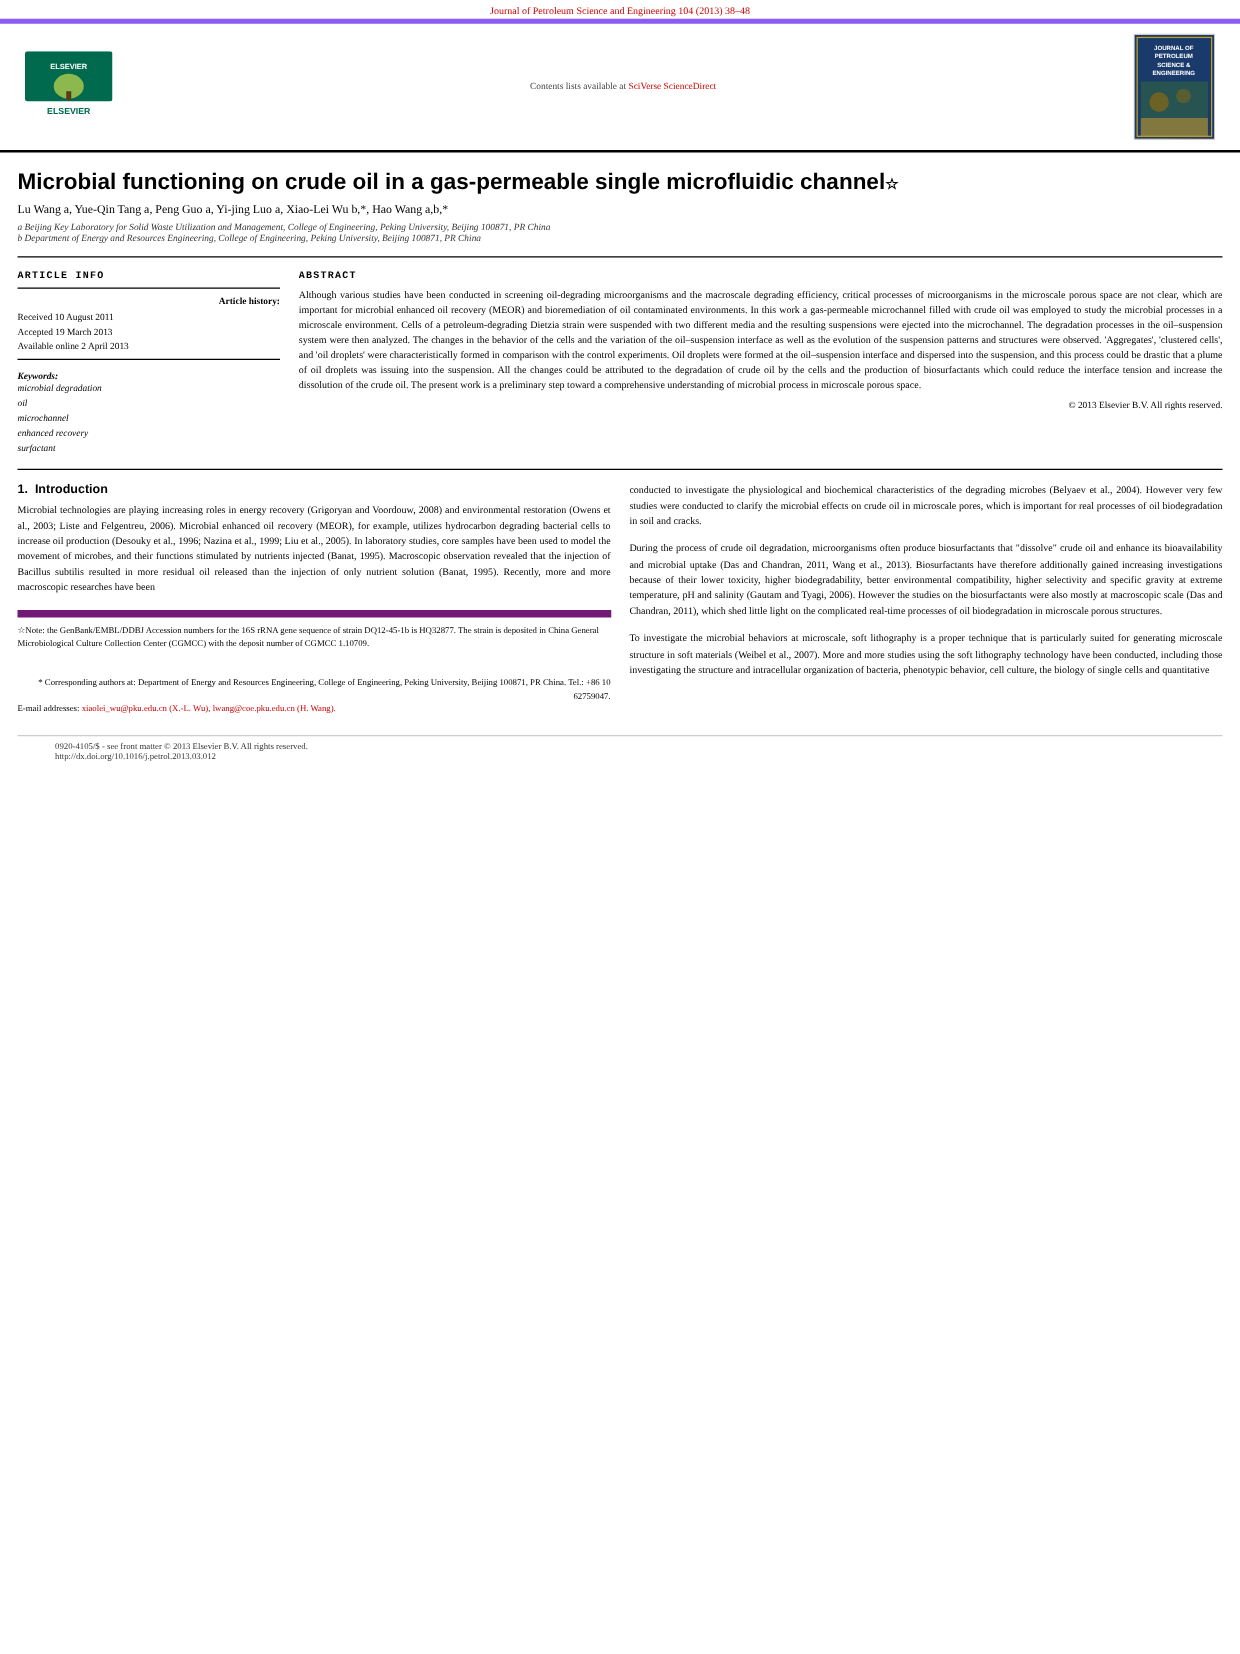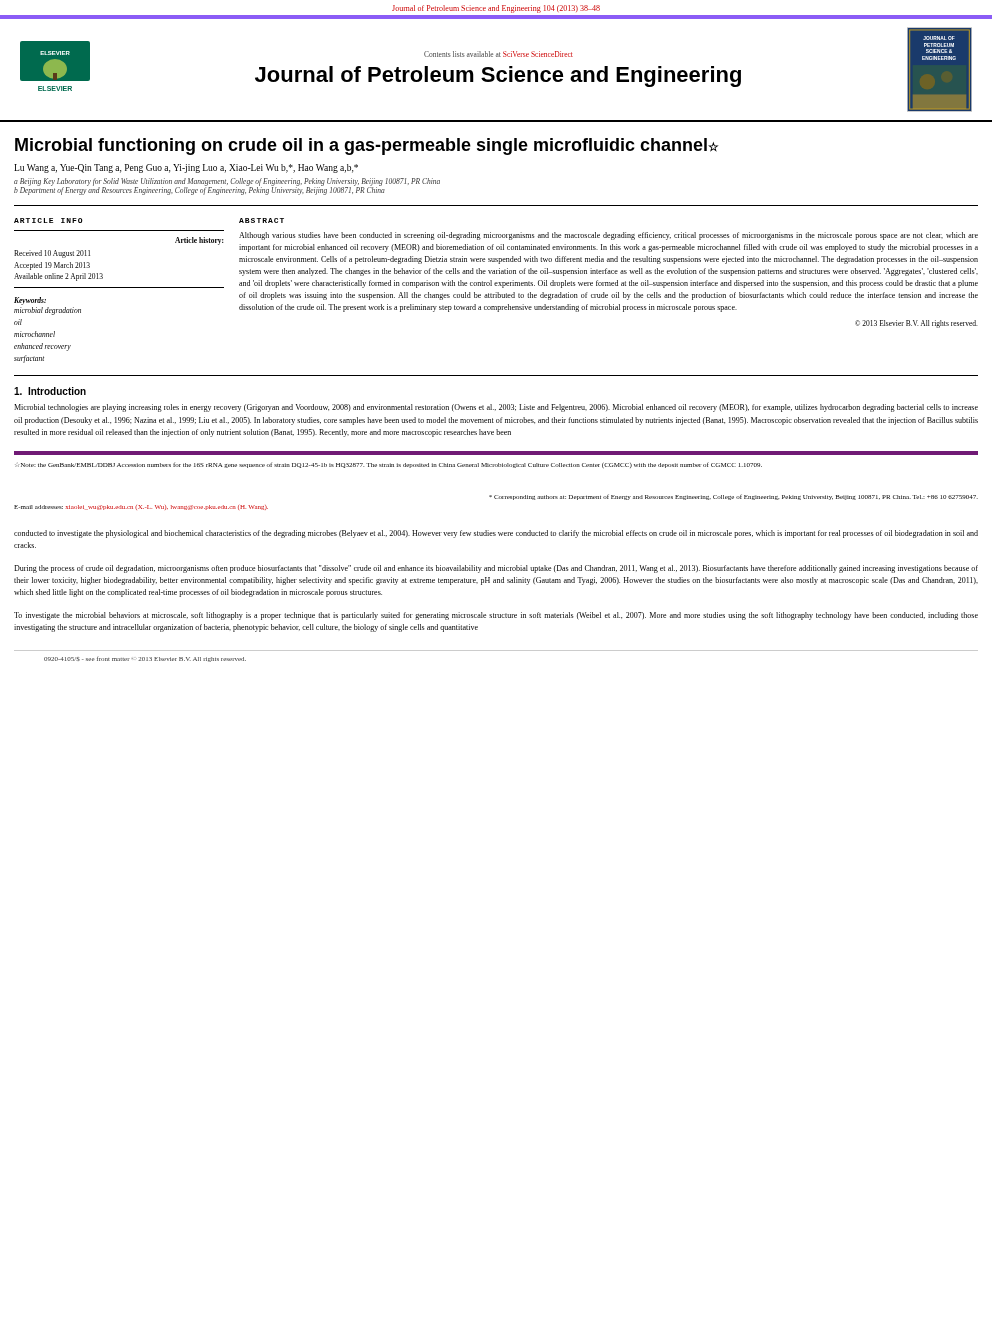--- a/index.html
+++ b/index.html
@@ -151,41 +151,40 @@
     }
     .divider {
       border: none;
       border-top: 1px solid #000;
       margin: 10px 0;
     }
     .body-two-col {
       display: flex;
       gap: 15px;
       margin-top: 10px;
-      flex-direction: column;
     }
     .body-left {
       flex: 1;
     }
     .body-right {
       flex: 1;
     }
     .section-title {
       font-size: 10px;
       font-weight: bold;
       margin-bottom: 5px;
       font-family: Arial, sans-serif;
     }
     .body-text {
       font-size: 8px;
       line-height: 1.55;
       text-align: justify;
     }
     .footnote-area {
-      border-top: 4px solid #701a75;
+      border-top: 6px solid #701a75;
       margin-top: 12px;
       padding-top: 5px;
     }
     .footnote-text {
       font-size: 7px;
       line-height: 1.5;
       color: #000;
     }
     .bottom-bar {
       margin-top: 15px;
@@ -213,21 +212,20 @@
       <rect x="33" y="32" width="4" height="7" fill="#5a3a1a"></rect>
       <text x="35" y="50" text-anchor="middle" fill="#006a4e" font-size="7" font-family="Arial" font-weight="bold">ELSEVIER</text>
     </svg>
   </div>
 
   <div class="journal-center">
     <div class="contents-line">
       <span>Contents lists available at </span>
       <a>SciVerse ScienceDirect</a>
     </div>
-    <div class="journal-title-main">Journal of Petroleum Science and Engineering</div>
   </div>
 
   <div class="journal-cover">
     <svg width="65" height="85" viewBox="0 0 65 85">
       <rect width="65" height="85" fill="#1a3a6b"></rect>
       <rect x="2" y="2" width="61" height="81" fill="none" stroke="#c8a020" stroke-width="1"></rect>
       <text x="32" y="12" text-anchor="middle" fill="#fff" font-size="5" font-family="Arial" font-weight="bold">JOURNAL OF</text>
       <text x="32" y="19" text-anchor="middle" fill="#fff" font-size="5" font-family="Arial" font-weight="bold">PETROLEUM</text>
       <text x="32" y="26" text-anchor="middle" fill="#fff" font-size="5" font-family="Arial" font-weight="bold">SCIENCE &amp;</text>
       <text x="32" y="33" text-anchor="middle" fill="#fff" font-size="5" font-family="Arial" font-weight="bold">ENGINEERING</text>
@@ -315,15 +313,16 @@
       <div class="body-text">conducted to investigate the physiological and biochemical characteristics of the degrading microbes (Belyaev et al., 2004). However very few studies were conducted to clarify the microbial effects on crude oil in microscale pores, which is important for real processes of oil biodegradation in soil and cracks.</div>
       <br>
       <div class="body-text">During the process of crude oil degradation, microorganisms often produce biosurfactants that "dissolve" crude oil and enhance its bioavailability and microbial uptake (Das and Chandran, 2011, Wang et al., 2013). Biosurfactants have therefore additionally gained increasing investigations because of their lower toxicity, higher biodegradability, better environmental compatibility, higher selectivity and specific gravity at extreme temperature, pH and salinity (Gautam and Tyagi, 2006). However the studies on the biosurfactants were also mostly at macroscopic scale (Das and Chandran, 2011), which shed little light on the complicated real-time processes of oil biodegradation in microscale porous structures.</div>
       <br>
       <div class="body-text">To investigate the microbial behaviors at microscale, soft lithography is a proper technique that is particularly suited for generating microscale structure in soft materials (Weibel et al., 2007). More and more studies using the soft lithography technology have been conducted, including those investigating the structure and intracellular organization of bacteria, phenotypic behavior, cell culture, the biology of single cells and quantitative</div>
     </div>
   </div>
 
   <div class="bottom-bar">
     <div>0920-4105/$ - see front matter © 2013 Elsevier B.V. All rights reserved.</div>
+    <div>http://dx.doi.org/10.1016/j.petrol.2013.03.012</div>
   </div>
 
 </div>
 
 </body></html>

